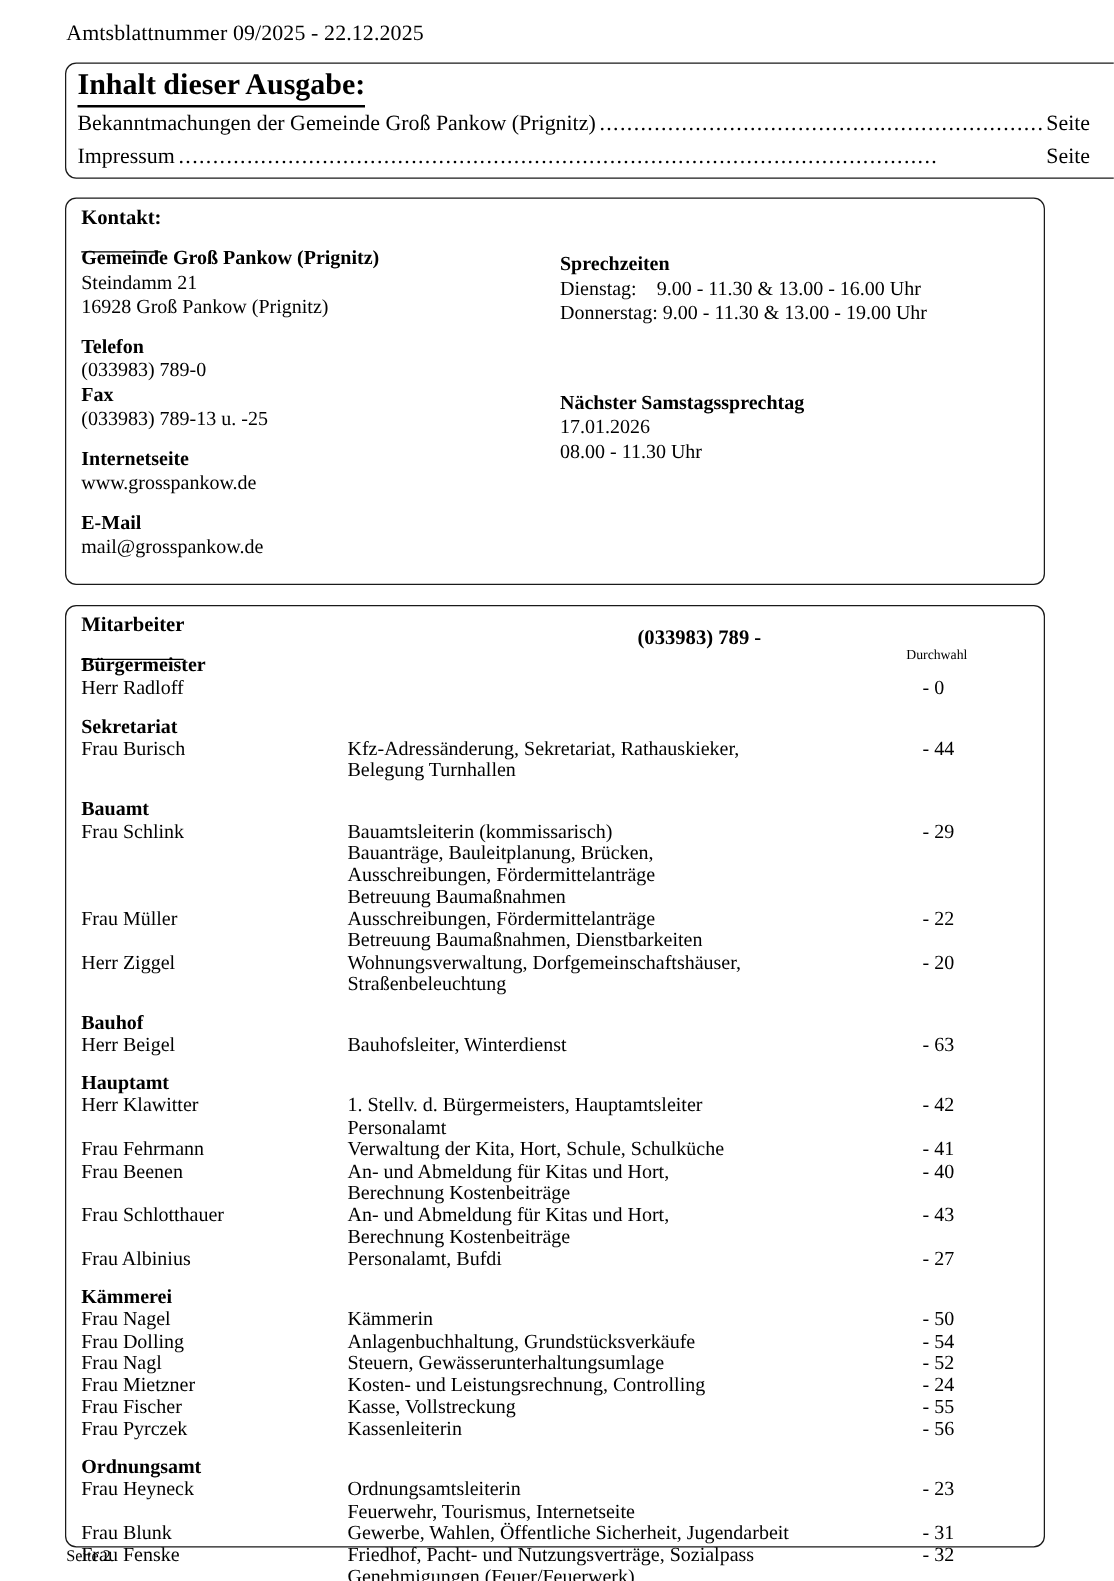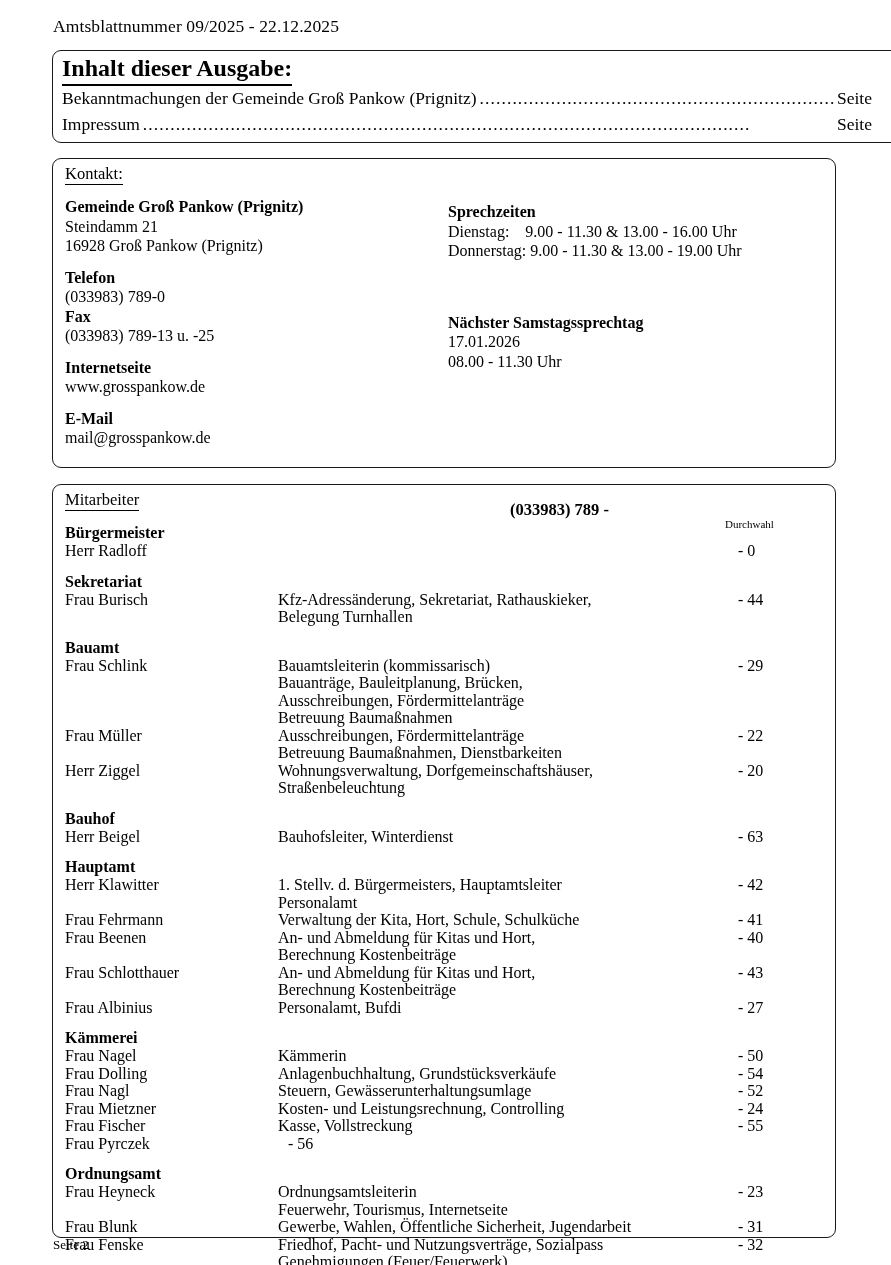--- a/index.html
+++ b/index.html
@@ -79,24 +79,24 @@
   }
   .toc-seite { flex: 0 0 auto; padding-right: 22px; }
   .toc-page { flex: 0 0 auto; width: 14px; text-align: right; }
 
   
   #kontakt-box { left: 52px; top: 158px; width: 784px; height: 310px; }
 
   .section-head {
     position: absolute;
     font-size: 16.5px;
-    font-weight: normal;
+    font-weight: bold;
     line-height: 20px;
     border-bottom: 1.8px solid #000;
-    padding-bottom: 0px;
+    padding-bottom: 17px;
   }
   #kontakt-head { left: 12px; top: 5px; }
 
   .kol-left {
     position: absolute;
     left: 12px;
     top: 38px;
     width: 380px;
     font-size: 16px;
     line-height: 19.5px;
@@ -348,20 +348,21 @@
           <div class="c-task">Kosten- und Leistungsrechnung, Controlling</div>
           <div class="c-ext">- 24</div>
         </div>
         <div class="staff-row">
           <div class="c-name">Frau Fischer</div>
           <div class="c-task">Kasse, Vollstreckung</div>
           <div class="c-ext">- 55</div>
         </div>
         <div class="staff-row">
           <div class="c-name">Frau Pyrczek</div>
+          <div class="c-task">Kassenleiterin</div>
           <div class="c-ext">- 56</div>
         </div>
         <div class="dept">Ordnungsamt</div>
         <div class="staff-row">
           <div class="c-name">Frau Heyneck</div>
           <div class="c-task">Ordnungsamtsleiterin
 Feuerwehr, Tourismus, Internetseite</div>
           <div class="c-ext">- 23</div>
         </div>
         <div class="staff-row">

